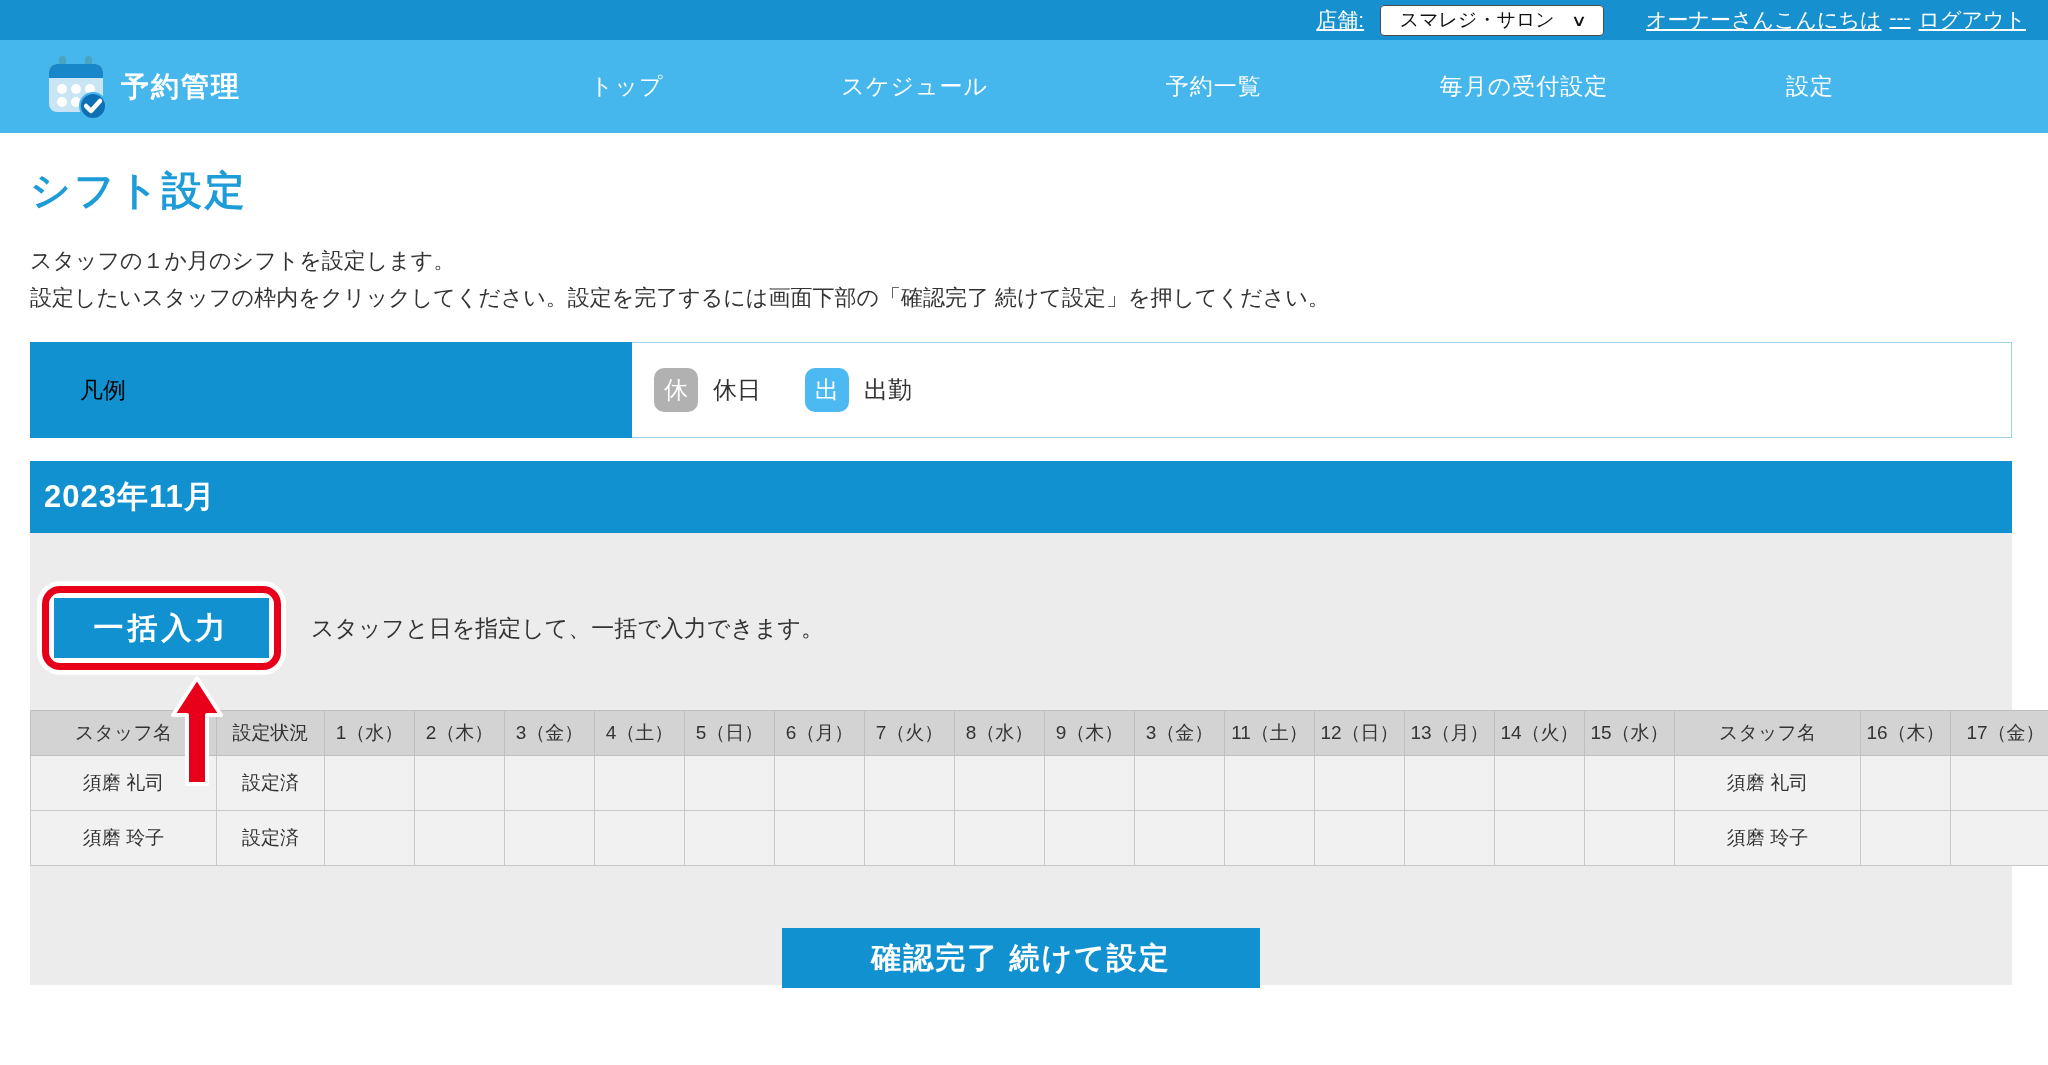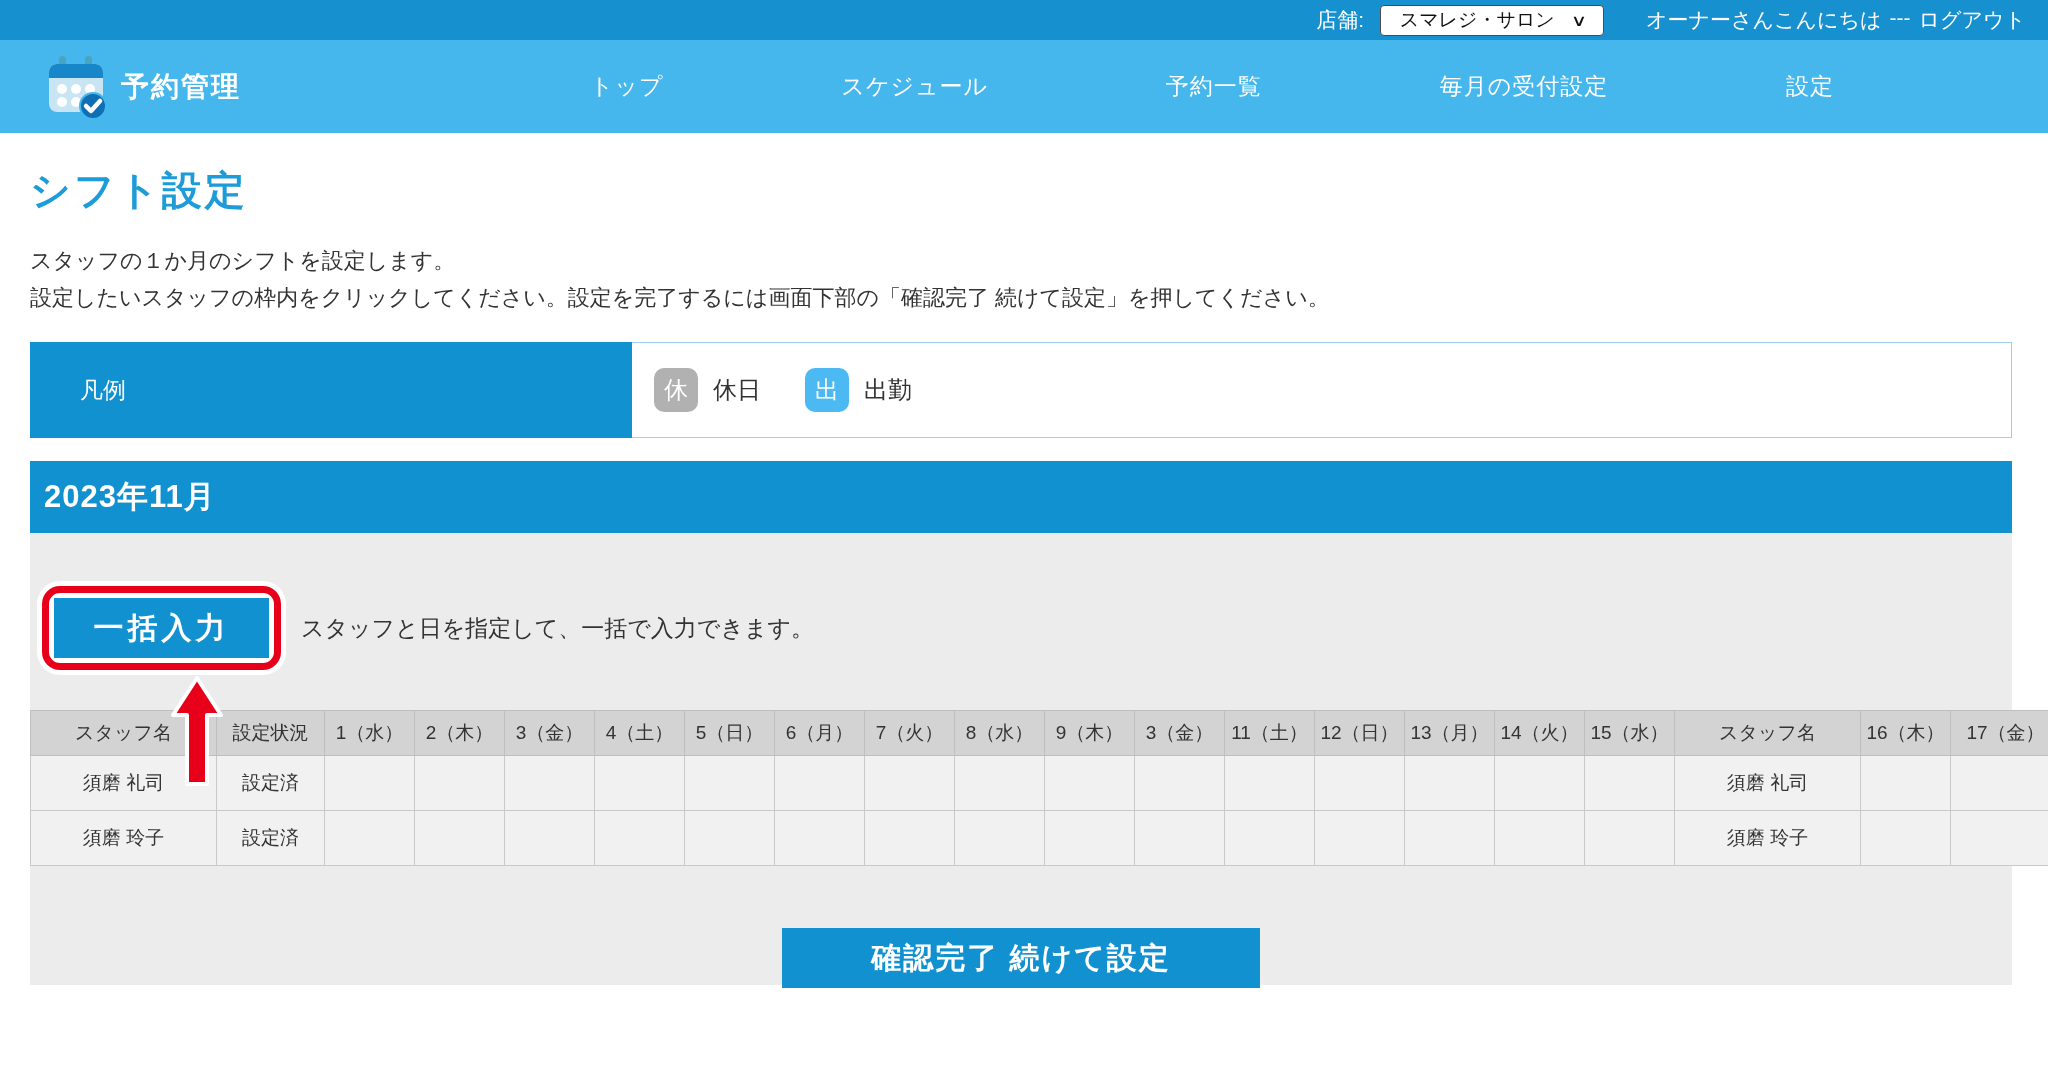--- a/index.html
+++ b/index.html
@@ -8,21 +8,21 @@
     width: 2048px; height: 1065px; overflow: hidden;
     background: #ffffff; position: relative;
     font-family: "Liberation Sans", "DejaVu Sans", sans-serif;
     color: #333;
   }
 
   
   .topbar {
     height: 40px; background: #1690cf; color: #fff;
     display: flex; align-items: center; justify-content: flex-end;
-    padding-right: 22px; gap: 16px; font-size: 21px;
+    padding-right: 22px; gap: 16px; font-size: 21px; text-decoration: underline;
   }
   .store-select {
     width: 224px; height: 31px; background: #fff; color: #111;
     border: 1px solid #4a4a4a; border-radius: 4px;
     display: flex; align-items: center; justify-content: center; gap: 18px;
     font-size: 19px; cursor: pointer;
   }
   .store-select .chev { font-size: 16px; color: #111; transform: scaleX(1.4); }
   .greeting-area { display: flex; gap: 8px; margin-left: 26px; }
   .greeting-area a { color: #fff; text-decoration: none; }
@@ -44,21 +44,21 @@
     letter-spacing: 3px;
   }
   .description { margin-top: 24px; font-size: 22px; line-height: 37px; color: #333; }
 
   
   .legend-row {
     margin-top: 26px; height: 96px; border: 1px solid #9fd0ea;
     display: flex; align-items: stretch; background: #fff;
   }
   .legend-title {
-    width: 602px; background: #1191cf; color: #ffffff; font-size: 23px;
+    width: 602px; background: #1191cf; color: #000000; font-size: 23px;
     display: flex; align-items: center; padding-left: 50px;
     margin: -1px 0 -1px -1px;
   }
   .legend-items { display: flex; align-items: center; gap: 44px; padding-left: 22px; }
   .legend-item { display: flex; align-items: center; gap: 15px; }
   .legend-badge {
     width: 44px; height: 44px; border-radius: 10px; color: #fff;
     font-size: 24px; display: flex; align-items: center; justify-content: center;
   }
   .legend-label { font-size: 24px; color: #333; }
@@ -79,21 +79,21 @@
     display: inline-block; background: #fff; padding: 5px;
     border: 7px solid #e8001a; border-radius: 18px;
     box-shadow: 0 0 0 5px #ffffff;
   }
   .bulk-button {
     width: 215px; height: 60px; background: #1191cf; color: #fff;
     border: none; font-size: 30px; font-weight: bold; letter-spacing: 4px;
     display: flex; align-items: center; justify-content: center; cursor: pointer;
     font-family: inherit;
   }
-  .bulk-hint { margin-left: 20px; font-size: 23px; color: #333; }
+  .bulk-hint { margin-left: 30px; font-size: 23px; color: #333; }
 
   .arrow-annotation { position: absolute; left: 136px; top: 142px; z-index: 5; }
 
   
   table.shift-table {
     border-collapse: collapse; table-layout: fixed; margin-top: 40px;
     width: 2030px;
   }
   .shift-table th {
     height: 45px; background: #d3d3d3; border: 1px solid #bfbfbf;

